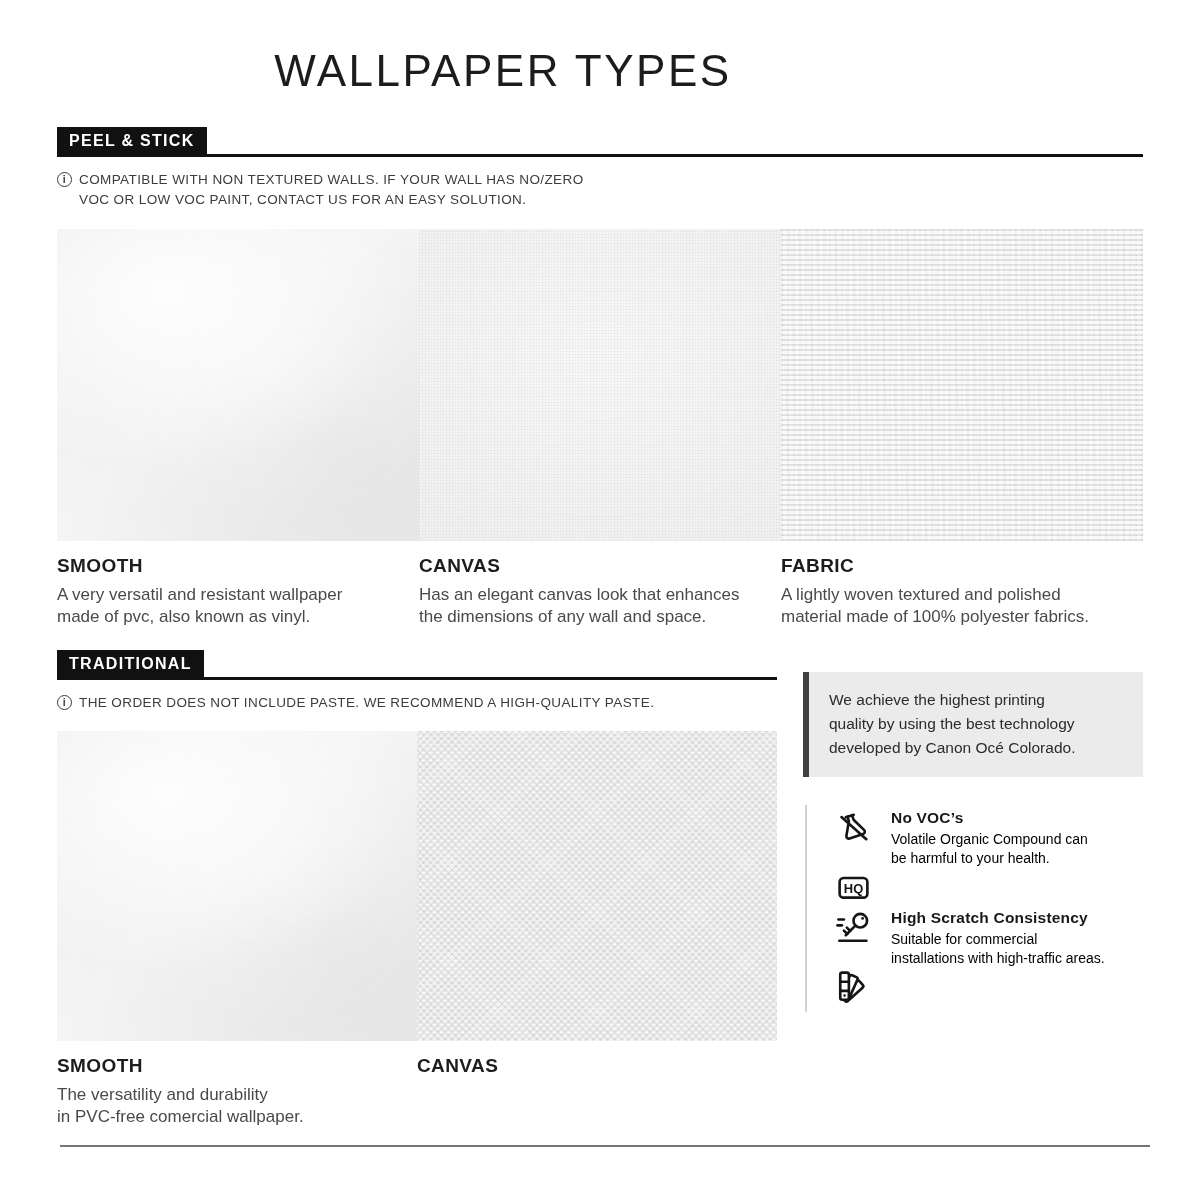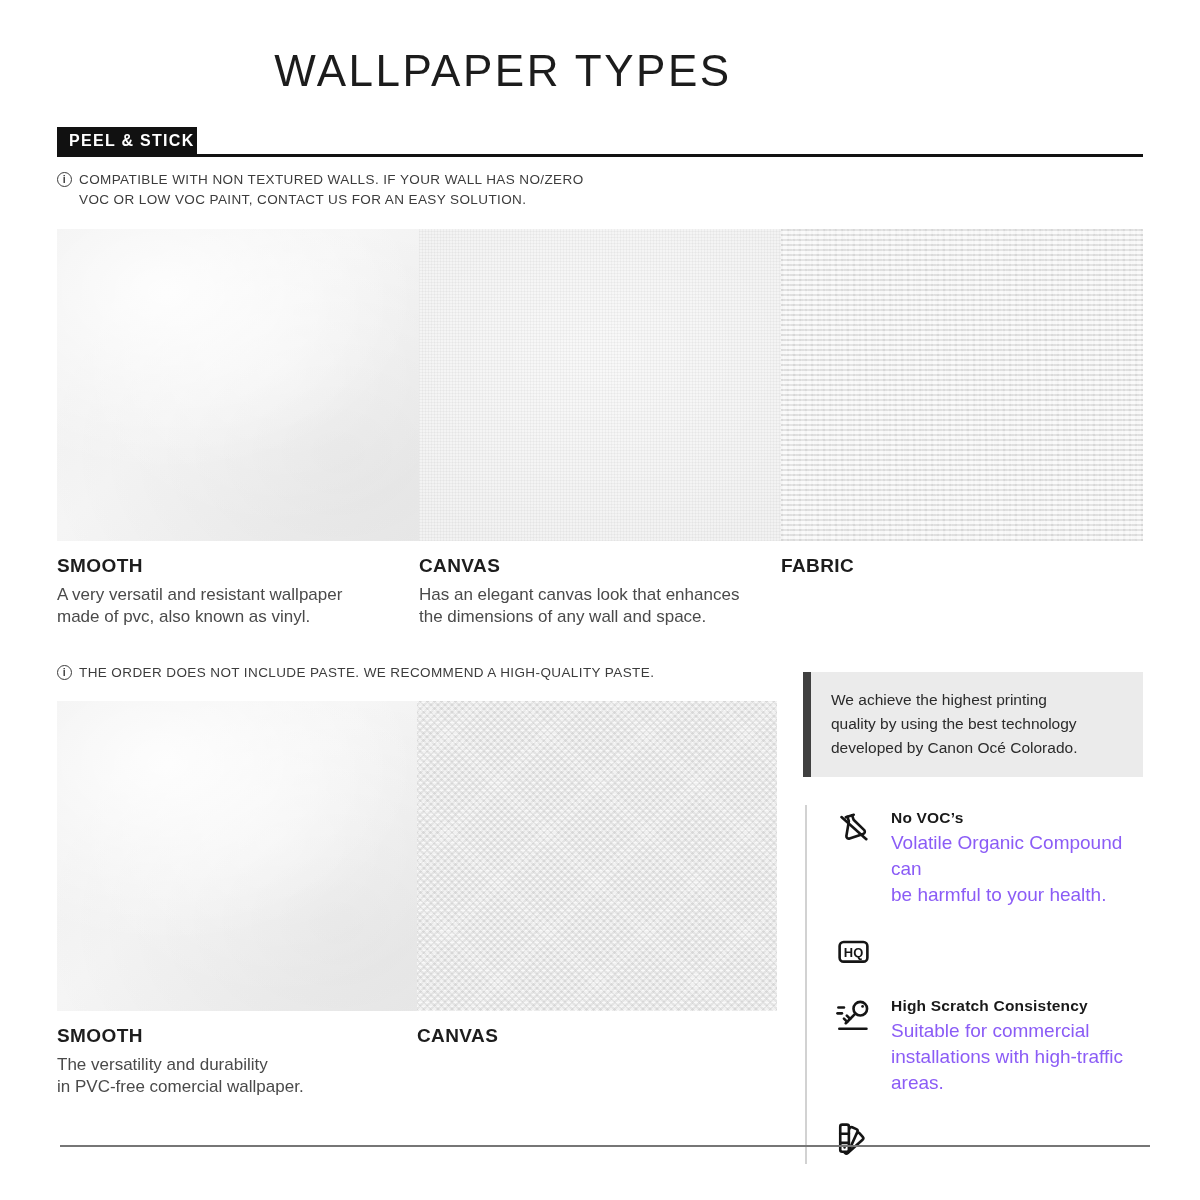--- a/index.html
+++ b/index.html
@@ -20,21 +20,21 @@
   }
 
   
   .section { position:absolute; left:57px; }
   .section.peel { top:127px; width:1086px; }
   .section.trad { top:650px; width:720px; }
   .section-bar { border-bottom:3px solid #111; line-height:0; }
   .section-label {
     display:inline-block; background:#111; color:#fff;
     font-size:16px; font-weight:700; letter-spacing:1.3px;
-    line-height:1; padding:6px 2px 5px 12px;
+    line-height:1; padding:6px 12px 5px 12px;
     vertical-align:bottom;
   }
   .note {
     margin-top:13px; display:flex; gap:7px; align-items:flex-start;
     font-size:13.5px; letter-spacing:0.4px; color:#3c3c3c; line-height:1.5;
   }
   .info-icon {
     flex:none; width:15px; height:15px; margin-top:2px;
     border:1.4px solid #3c3c3c; border-radius:50%;
     display:flex; align-items:center; justify-content:center;
@@ -79,36 +79,36 @@
     background-color:#f1f1f1;
     background-image:
       repeating-linear-gradient(45deg, rgba(0,0,0,0.055) 0 2px, rgba(255,255,255,0) 2px 5px),
       repeating-linear-gradient(-45deg, rgba(0,0,0,0.055) 0 2px, rgba(255,255,255,0) 2px 5px),
       repeating-linear-gradient(0deg, rgba(255,255,255,0.6) 0 1px, rgba(255,255,255,0) 1px 4px);
   }
 
   
   .quality-panel { position:absolute; left:803px; top:672px; width:340px; }
   .panel-intro {
-    border-left:8px solid #404040; background:#ebebeb;
+    border-left:6px solid #404040; background:#ebebeb;
     padding:16px 18px 17px 20px;
     font-size:15.5px; line-height:1.55; color:#2b2b2b;
     white-space:pre-line;
   }
   .features {
     margin-top:28px; margin-left:2px;
     border-left:2px solid #d2d2d2;
     padding:4px 0 4px 28px;
-    display:flex; flex-direction:column; gap:24px;
+    display:flex; flex-direction:column; 
   }
   .feature { display:flex; gap:19px; }
   .feature-icon { flex:none; width:37px; height:40px; }
   .feature-icon svg { width:37px; height:37px; stroke:#151515; stroke-width:1.7; fill:none; stroke-linecap:round; stroke-linejoin:round; }
   .feature-title { font-size:15.5px; font-weight:700; color:#191919; letter-spacing:0.2px; }
-  .feature-desc { margin-top:3px; font-size:19px; color:#8b5cf6; line-height:1.38; white-space:pre-line; }
+  .feature-desc { margin-top:3px; font-size:14px; color:#000000; line-height:1.38; white-space:pre-line; }
 
   
   .bottom-rule { position:absolute; left:60px; top:1145px; width:1090px; border-top:2px solid #767676; }
 </style>
 </head>
 <body>
 
 <div class="page">
 
   <h1 class="page-title">WALLPAPER TYPES</h1>
@@ -132,25 +132,30 @@
       </div>
       <div class="swatch-card">
         <div class="swatch-img h-312 tex-canvas"></div>
         <div class="swatch-name">CANVAS</div>
         <div class="swatch-desc">Has an elegant canvas look that enhances
 the dimensions of any wall and space.</div>
       </div>
       <div class="swatch-card">
         <div class="swatch-img h-312 tex-fabric"></div>
         <div class="swatch-name">FABRIC</div>
+        <div class="swatch-desc">A lightly woven textured and polished
+material made of 100% polyester fabrics.</div>
       </div>
     </div>
   </div>
 
   <div class="section trad">
+    <div class="section-bar">
+      <span class="section-label">TRADITIONAL</span>
+    </div>
     <div class="note">
       <span class="info-icon">i</span>
       <span class="note-text">THE ORDER DOES NOT INCLUDE PASTE. WE RECOMMEND A HIGH-QUALITY PASTE.</span>
     </div>
 
     <div class="swatch-grid grid-2">
       <div class="swatch-card">
         <div class="swatch-img h-310 tex-smooth"></div>
         <div class="swatch-name">SMOOTH</div>
         <div class="swatch-desc">The versatility and durability

